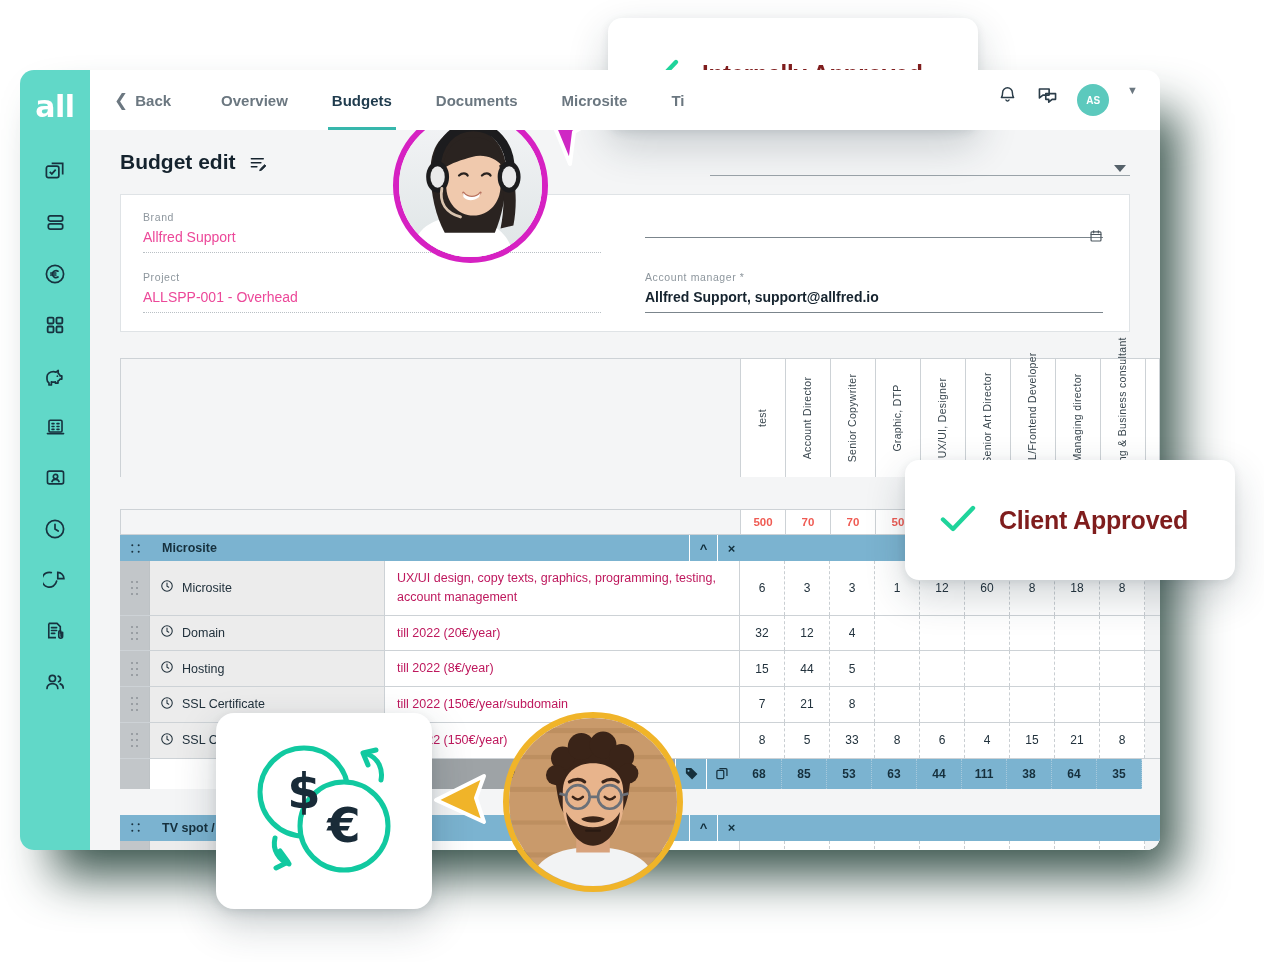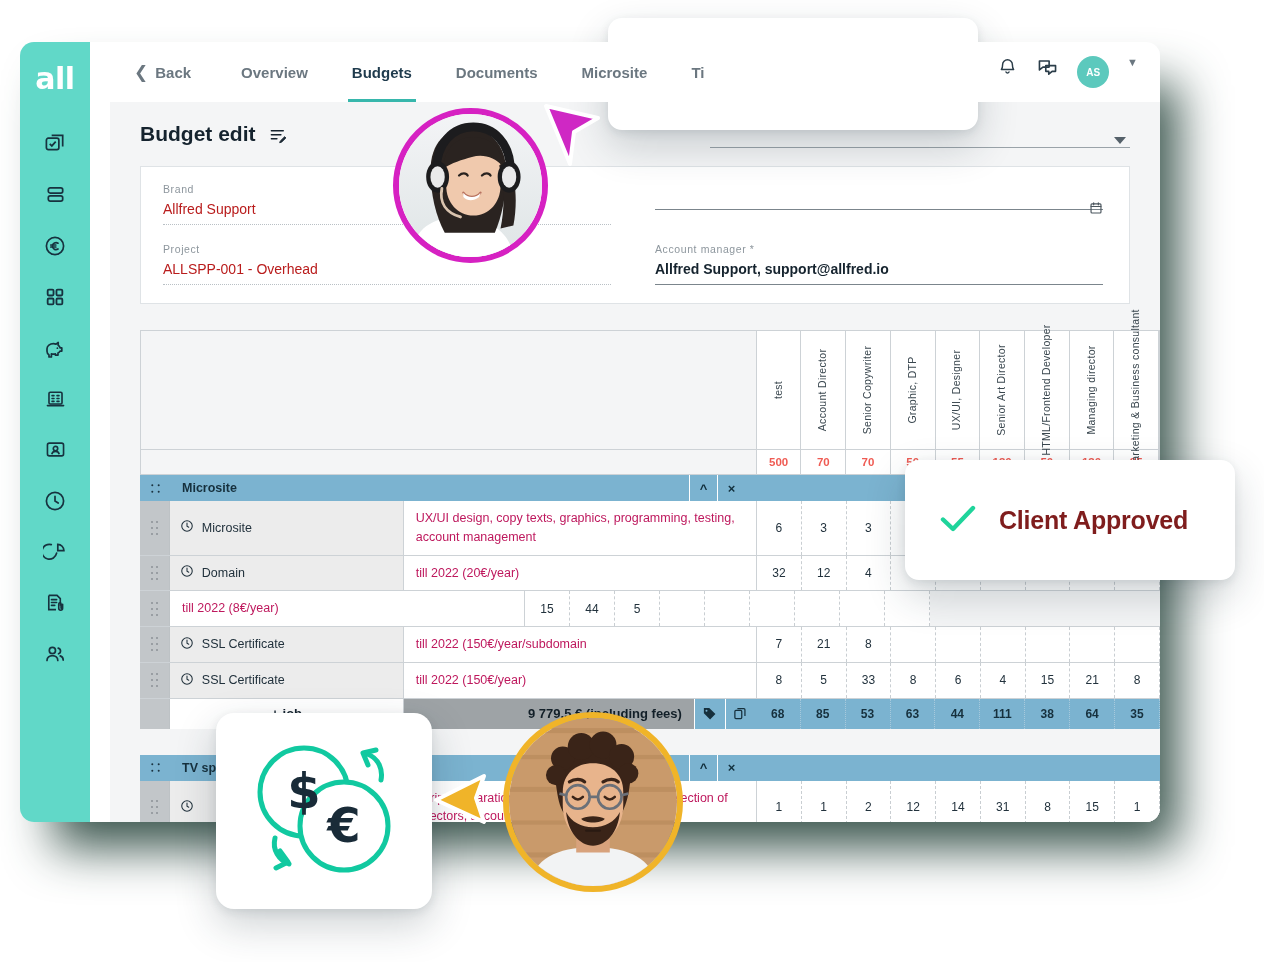--- a/index.html
+++ b/index.html
@@ -6,28 +6,27 @@
   html, body {
     width: 1264px; height: 962px;
     background: #ffffff;
     font-family: "Liberation Sans", sans-serif;
     overflow: hidden;
   }
   #stage { position: relative; width: 1264px; height: 962px; }
 
   
   .app-window {
-    position: absolute; left: 20px; top: 42px;
+    position: absolute; left: 20px; top: 70px;
     width: 1140px; height: 780px;
     background: #ffffff;
     border-radius: 14px 14px 14px 14px;
     box-shadow: 26px 34px 48px -8px rgba(41,70,62,0.92);
     overflow: hidden;
     display: flex;
-    gap: 20px;
   }
 
   
   .sidebar {
     width: 70px; flex: 0 0 70px;
     background: #61d8c8;
     padding-top: 14px;
     display: flex; flex-direction: column; align-items: center;
     gap: 0px;
   }
@@ -111,21 +110,21 @@
     margin-right: 30px; padding: 16px 26px 18px 22px;
     display: grid; grid-template-columns: 1fr 1fr; gap: 18px 44px;
     margin-bottom: 26px;
   }
   .field { position: relative; }
   .field-label {
     font-size: 10.5px; color: #8d969d; letter-spacing: 0.6px;
     margin-bottom: 6px;
   }
   .field-value {
-    font-size: 14px; color: #b91c1c; padding-bottom: 7px;
+    font-size: 14px; color: #ec4899; padding-bottom: 7px;
     border-bottom: 1px dotted #b9c0c5;
   }
   .field-value.solid { color: #15232e; font-weight: 700; border-bottom: 1px solid #7b858c; }
   .field-value.empty { min-height: 21px; border-bottom: 1px solid #7b858c; }
   .cal-icon { position:absolute; right: 0; bottom: 6px; }
   .budget-block { margin-bottom: 26px; margin-right: 0; }
 
   .group-head {
     display: flex; align-items: stretch; height: 26px;
     background: #7bb3d0; color: #17323f;
@@ -168,21 +167,21 @@
   .vhead {
     width: 45px; border-right: 1px solid #cdd2d6;
     height: 118px; position: relative; background:#fff;
   }
   .vhead span {
     position:absolute; left:50%; top:50%;
     transform: translate(-50%,-50%) rotate(-90deg);
     white-space: nowrap; font-size: 10.5px; color:#3a474f;
     letter-spacing: 0.3px; text-align:center; line-height: 1.25;
   }
-  .rate-strip { display:flex; border:1px solid #cdd2d6; background:#fff; }
+  .rate-strip { display:flex; border:1px solid #cdd2d6; background:#fff;margin-top:32px; }
   .rate-spacer { width: 620px; background:#f4f5f6; border-right:1px solid #cdd2d6;}
   .rate-cell {
     width: 45px; border-right: 1px solid #cdd2d6; height: 24px;
     display:flex;align-items:center;justify-content:center;
     font-size: 11.5px; font-weight:700; color:#ef5b53;
   }
 
   .total-row { display:flex; align-items:stretch; height: 30px; }
   .tr-drag { width:30px; background:#c2c6c9; border-right:1px solid #bdc2c5;}
   .tr-addjob {
@@ -569,20 +568,27 @@
                 <div class="drag-col">
                   <svg width="9" height="20" viewBox="0 0 9 20" fill="#8b9196">
                       <circle cx="2" cy="4" r="1"></circle>
                       <circle cx="7" cy="4" r="1"></circle>
                       <circle cx="2" cy="10" r="1"></circle>
                       <circle cx="7" cy="10" r="1"></circle>
                       <circle cx="2" cy="16" r="1"></circle>
                       <circle cx="7" cy="16" r="1"></circle>
                     </svg>
                 </div>
+                <div class="name-col">
+                  <span><svg width="14" height="14" viewBox="0 0 24 24" fill="none" stroke="#20303b" stroke-width="1.8">
+                        <circle cx="12" cy="12" r="9"></circle>
+                        <path d="M12 7v5.2l3 1.9" stroke-linecap="round"></path>
+                      </svg></span>
+                  <span>Hosting</span>
+                </div>
                 <div class="desc-col">till 2022 (8€/year)</div>
                 <div class="num-col">15</div>
                 <div class="num-col">44</div>
                 <div class="num-col">5</div>
                 <div class="num-col"></div>
                 <div class="num-col"></div>
                 <div class="num-col"></div>
                 <div class="num-col"></div>
                 <div class="num-col"></div>
                 <div class="num-col"></div>

